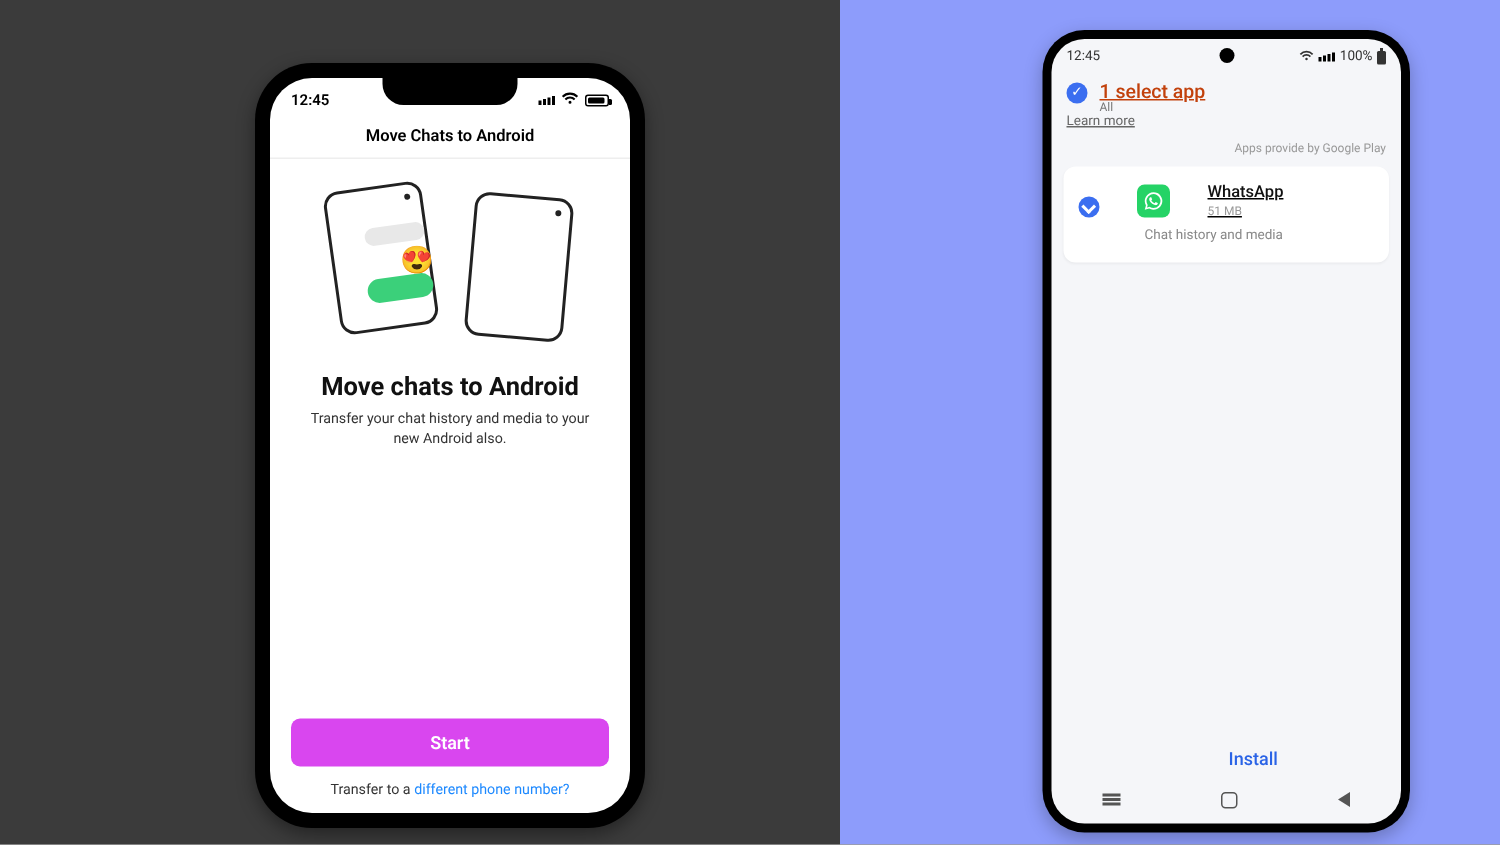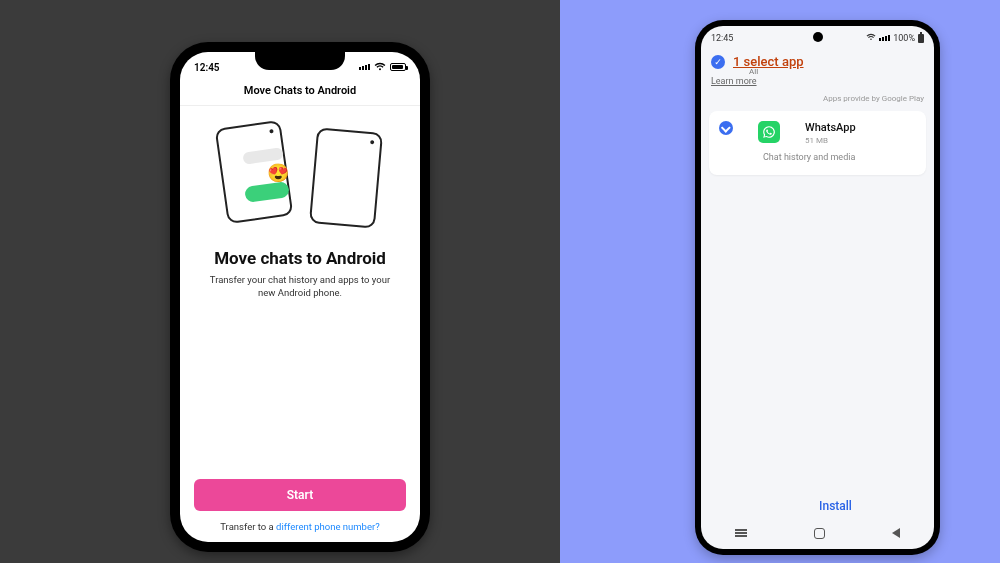--- a/index.html
+++ b/index.html
@@ -66,21 +66,21 @@
   .illus .bubble2 { position:absolute; left: 30px; top: 60px; width: 44px; height: 16px; border-radius: 8px; background:#3bd07a; transform: rotate(-8deg);}
   .illus .emoji { position:absolute; left: 52px; top: 38px; font-size: 18px;}
 
   .headline { text-align:center; font-size: 17px; font-weight: 700; padding: 6px 14px 4px 14px; color:#111;}
   .subtext  { text-align:center; font-size: 9.5px; color:#333; padding: 2px 22px; line-height: 1.35;}
   .warntext { text-align:center; font-size: 9.5px; font-weight: 700; color:#111; padding: 4px 22px; line-height: 1.35;}
 
   .ios-spacer { flex: 1; }
   .start-btn {
     margin: 8px 14px 6px 14px;
-    background: #ec4899;
+    background: #d946ef;
     color: #fff;
     text-align: center;
     border-radius: 6px;
     padding: 9px 0;
     font-size: 12px; font-weight: 600;
     cursor: pointer;
   }
   .alt-link { text-align:center; font-size: 9.5px; padding: 4px 0 10px 0; }
   .alt-link .prefix{ color:#333;margin-top:31px;}
   .alt-link .link  { color:#1d89ff; cursor: pointer;}
@@ -113,34 +113,34 @@
     padding: 0 10px; font-size: 9px; color:#333;
     margin-top: 2px;
   }
   .and-status .r { display:flex; gap:3px; align-items:center;}
   .and-status .bat { width: 6px; height: 9px; background:#333; border-radius:1px; position:relative;}
   .and-status .bat::before{content:''; position:absolute; top:-2px; left:2px; width:2px; height:2px; background:#333;}
 
   .and-head-row { display:flex; align-items:center; gap:8px; padding: 6px 10px 0 10px;}
   .check-badge { width: 14px; height: 14px; border-radius: 50%; background:#3b6ef0; display:flex; align-items:center; justify-content:center; color:#fff; font-size:9px; flex-shrink:0;}
   .and-title { font-size: 13px; font-weight: 500; color:#c2410c;text-decoration:underline;}
-  .and-all   { font-size: 8px; color:#777; padding-left: 48px; margin-top:-2px;}
+  .and-all   { font-size: 8px; color:#777; padding-left: 32px; margin-top:-2px;}
 
   .and-desc { font-size: 9px; color:#888; line-height: 1.35; padding: 6px 10px 2px 10px;}
   .and-learn { font-size: 9px; color:#666; text-decoration: underline; padding: 0 10px 6px 10px; cursor:pointer; display:inline-block;}
   .and-provider { font-size: 8px; color:#999; text-align:right; padding: 2px 10px 4px 0;}
 
   .app-card {
     margin: 4px 8px;
     background: #fff;
     border-radius: 8px;
     padding: 10px 10px 12px 10px;
     box-shadow: 0 1px 2px rgba(0,0,0,.05);
   }
-  .app-row1 { display:flex; align-items:flex-start; gap: 25px;}
+  .app-row1 { display:flex; align-items:flex-end; gap: 25px; text-decoration: underline;}
   .radio-on { width: 14px; height: 14px; border-radius:50%; background:#3b6ef0; display:flex; align-items:center; justify-content:center;}
   .radio-on::after{content:''; width:5px; height:5px; border: 2px solid #fff; border-top:none; border-right:none; transform: rotate(-45deg) translate(0,-1px);}
   .wa-icon { width: 22px; height: 22px; border-radius: 5px; background:#25d366; display:flex; align-items:center; justify-content:center;}
   .wa-icon svg { width: 14px; height: 14px; }
   .app-name { font-size: 11px; font-weight: 500; color:#111;}
   .app-size { font-size: 8px; color:#999; margin-top:2px;}
   .app-desc { font-size: 9px; color:#888; padding: 6px 0 0 44px; line-height:1.35;}
 
   .and-spacer { flex:1; }
   .install-btn {
@@ -193,21 +193,21 @@
             <div class="bubble1"></div>
             <div class="bubble2"></div>
             <span class="emoji">😍</span>
             <div class="dev right">
                 <span class="dot"></span>
               </div>
           </div>
         </div>
 
         <div class="headline">Move chats to Android</div>
-        <div class="subtext">Transfer your chat history and apps to your new Android phone.</div>
+        <div class="subtext">Transfer your chat history and media to your new Android also.</div>
 
         <div class="ios-spacer"></div>
 
         <div class="start-btn">Start</div>
         <div class="alt-link">
           <span class="prefix">Transfer to a </span><span class="link">different phone number?</span>
         </div>
       </div>
     </div>
   </div>

